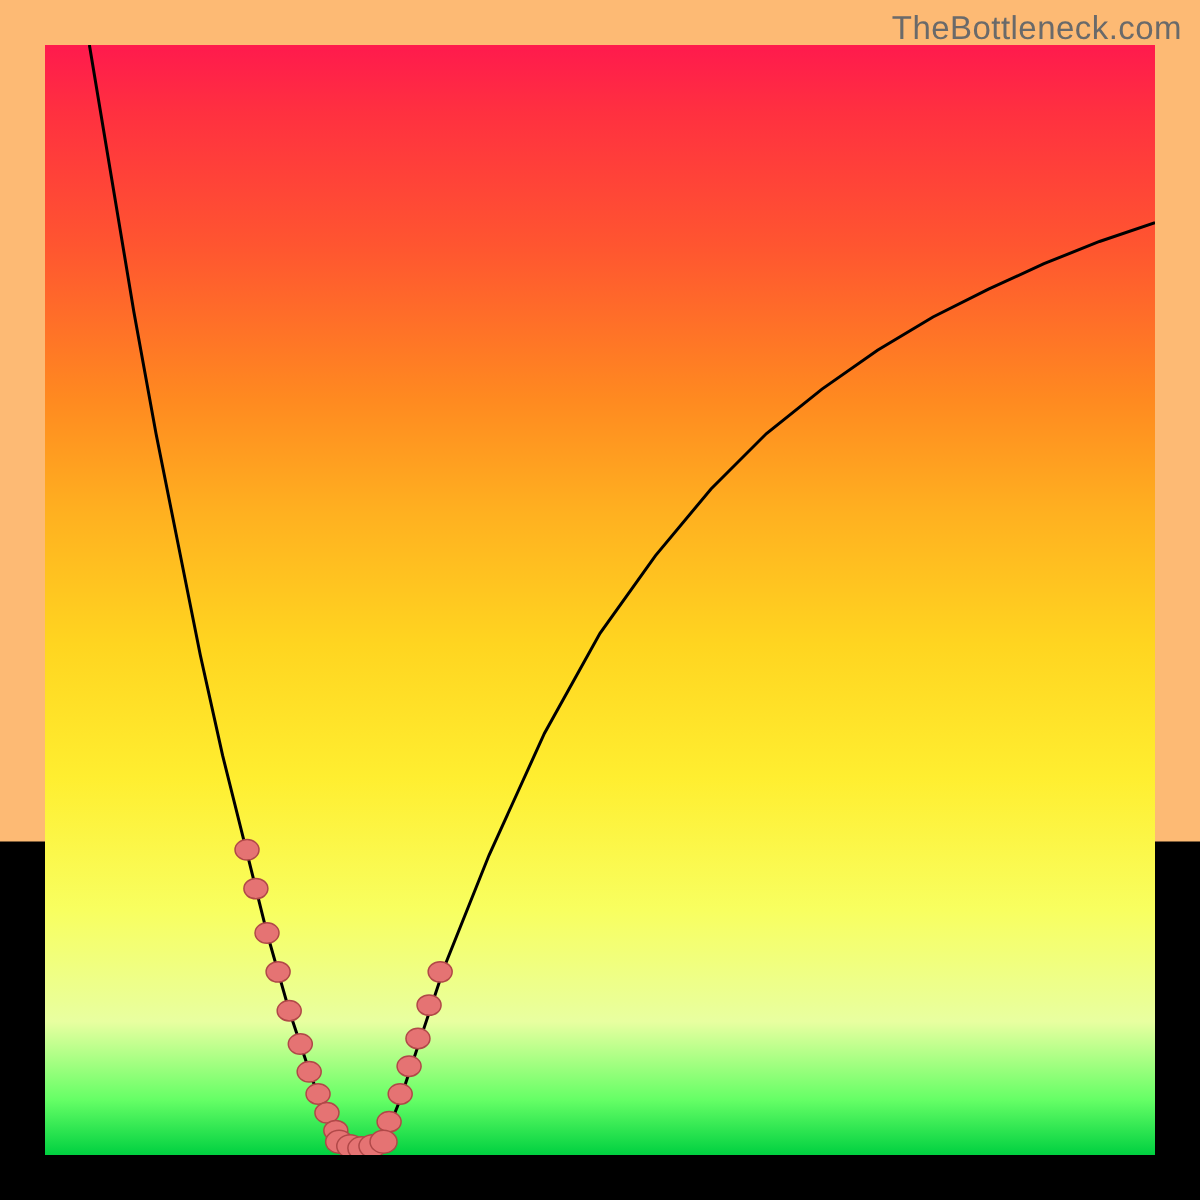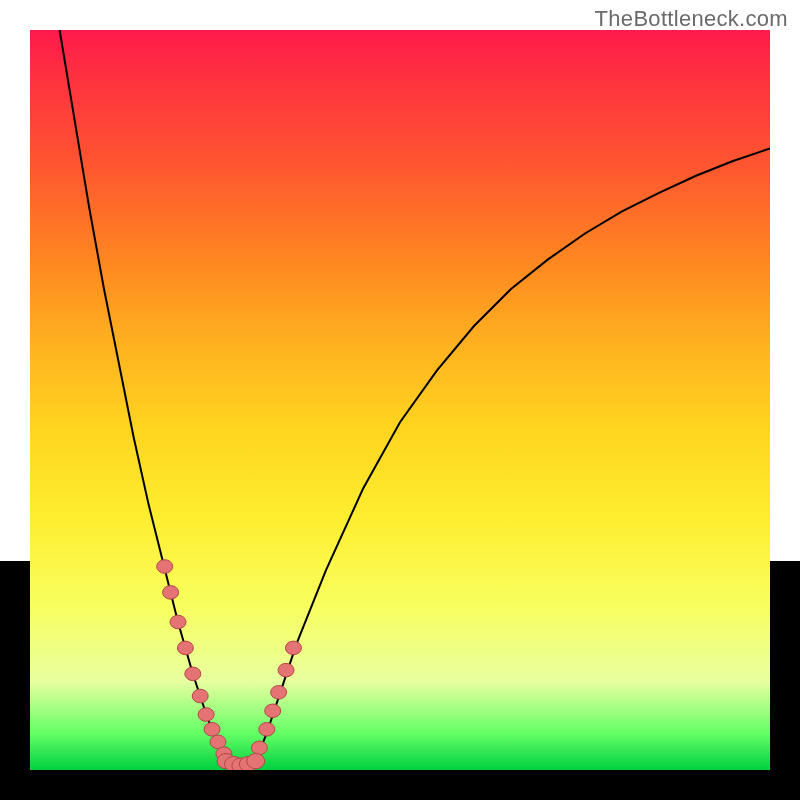--- a/index.html
+++ b/index.html
@@ -8,21 +8,21 @@
     width: 800px;
     height: 800px;
     overflow: hidden;
     background: #000;
     font-family: Arial, Helvetica, sans-serif;
   }
   .frame {
     position: relative;
     width: 800px;
     height: 561px;
-    background: #ffffff;
+    background: #fdba74;
   }
   .plot-area {
     position: absolute;
     left: 30px;
     top: 30px;
     width: 740px;
     height: 740px;
     background: linear-gradient(to bottom,
       #ff1a4d 0%,
       #ff3040 6%,

